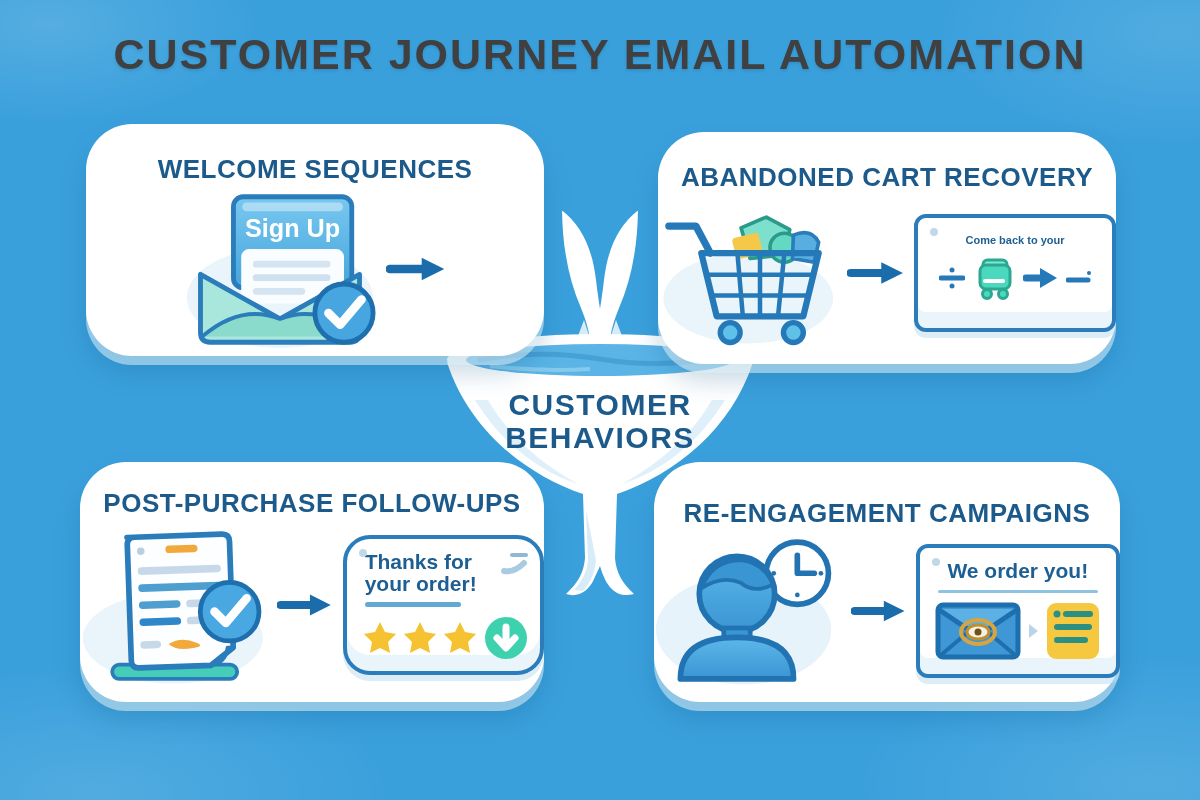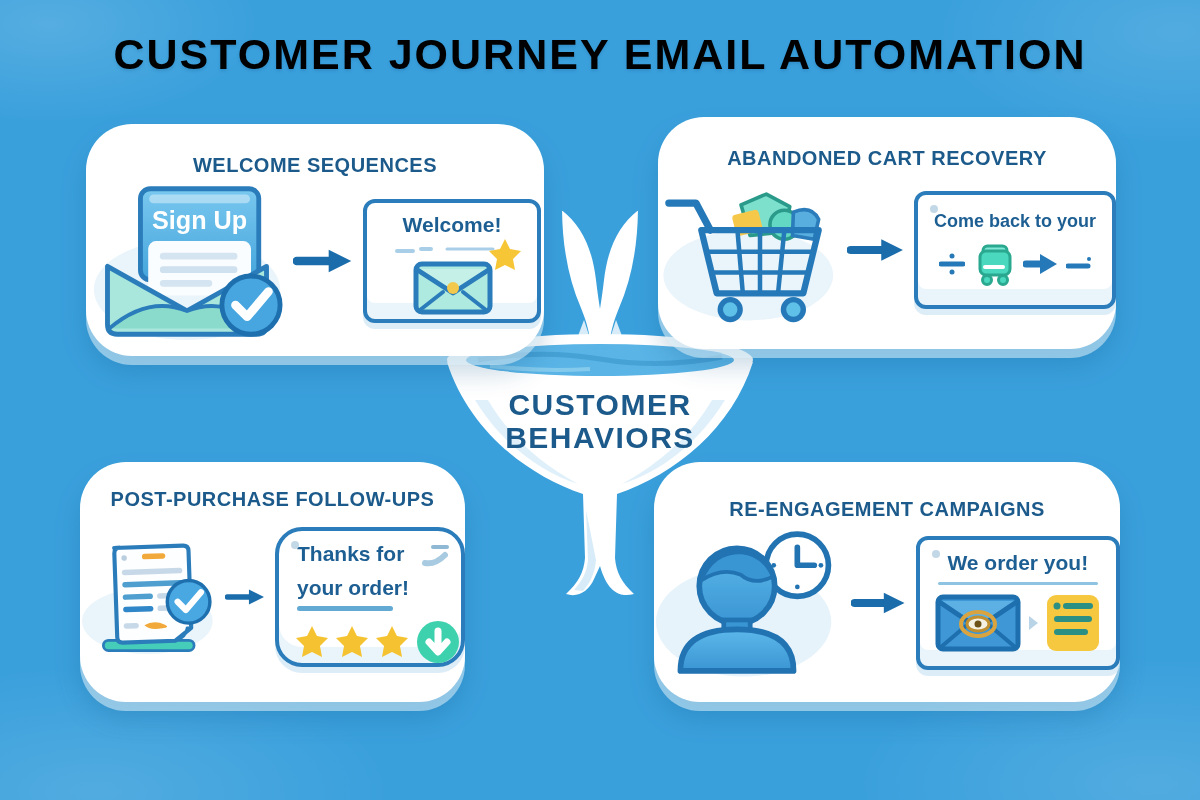--- a/index.html
+++ b/index.html
@@ -8,43 +8,43 @@
     background:#3aa0dc;
     background-image:
       radial-gradient(ellipse 300px 140px at 4% 3%, rgba(255,255,255,.14), transparent 70%),
       radial-gradient(ellipse 340px 160px at 98% 4%, rgba(255,255,255,.12), transparent 70%),
       radial-gradient(ellipse 420px 180px at 8% 99%, rgba(255,255,255,.12), transparent 70%),
       radial-gradient(ellipse 420px 180px at 96% 98%, rgba(255,255,255,.12), transparent 70%);
     font-family:"Liberation Sans", sans-serif;
   }
   .title{
     position:absolute;top:30px;left:0;width:1200px;text-align:center;
-    color:#000000;font-size:43px;font-weight:bold;letter-spacing:2px;
+    color:#404040;font-size:43px;font-weight:bold;letter-spacing:2px;
     text-shadow:0 2px 3px rgba(25,95,150,.25);
   }
   .panel{
     position:absolute;background:#ffffff;border-radius:46px;
     box-shadow:0 9px 0 rgba(223,240,250,.55), 0 16px 26px rgba(18,88,140,.24);
   }
   .panel-heading{
-    text-align:center;color:#1b5a8a;font-size:20px;font-weight:bold;
+    text-align:center;color:#1b5a8a;font-size:26px;font-weight:bold;
     letter-spacing:.5px;margin:30px 18px 0 18px;white-space:nowrap;
   }
   .panel-row{
     display:flex;align-items:center;justify-content:center;gap:8px;margin-top:4px;
   }
   .mini-card{
     background:#ffffff;border:4px solid #2a7cba;border-radius:12px;position:relative;
     box-shadow:inset 0 -16px 0 rgba(216,236,248,.55), 0 6px 0 rgba(187,219,240,.5);
   }
   .mini-title{color:#1e5f93;font-weight:bold;}
   .welcome-mini{width:170px;height:116px;text-align:center;}
   .welcome-mini .mini-title{font-size:21px;margin-top:10px;}
   .comeback-mini{width:202px;height:110px;text-align:center;}
-  .comeback-mini .mini-title{font-size:18px;margin-top:16px;white-space:nowrap;}
+  .comeback-mini .mini-title{font-size:11px;margin-top:16px;white-space:nowrap;}
   .comeback-row{display:flex;align-items:center;justify-content:center;gap:7px;margin-top:10px;}
   .thanks-mini{width:194px;height:132px;padding-left:2px;border-radius:27px;}
   .thanks-mini .mini-title{font-size:21px;line-height:1.06;text-align:left;margin:12px 0 0 16px;}
   .thanks-underline{width:96px;height:5px;background:#62a9d4;border-radius:3px;margin:6px 0 0 16px;}
   .thanks-row{display:flex;align-items:center;gap:6px;margin:8px 0 0 14px;}
   .missyou-mini{width:200px;height:126px;text-align:center;}
   .missyou-mini .mini-title{font-size:21px;margin-top:11px;}
   .missyou-divider{width:160px;height:3px;background:#8fc3e2;border-radius:2px;margin:7px auto 0 auto;}
   .missyou-row{display:flex;align-items:center;justify-content:center;gap:8px;margin-top:8px;}
   .tri-right{width:0;height:0;border-top:7px solid transparent;border-bottom:7px solid transparent;border-left:9px solid #b9d4e6;}
@@ -100,38 +100,24 @@
       <rect x="72" y="102" width="54" height="7" rx="3.5" fill="#d4e4f0"></rect>
       <path d="M18 88 L18 148 Q18 158 28 158 L172 158 Q182 158 182 148 L182 88 L100 134 Z" fill="#a9e7dc" stroke="#2a7cba" stroke-width="5" stroke-linejoin="round"></path>
       <path d="M20 152 Q60 118 100 134 Q140 118 180 152" fill="#8adbcb" stroke="#2a7cba" stroke-width="4" stroke-linejoin="round"></path>
       <circle cx="166" cy="128" r="30" fill="#47a6e0" stroke="#1e6fae" stroke-width="5"></circle>
       <path d="M150 128 L162 140 L184 114" stroke="#ffffff" stroke-width="9" fill="none" stroke-linecap="round" stroke-linejoin="round"></path>
     </svg>
     <svg width="62" height="30" viewBox="0 0 66 30">
       <path d="M4 15 H42" stroke="#1a6cab" stroke-width="9" stroke-linecap="round"></path>
       <path d="M38 3 L62 15 L38 27 Z" fill="#1a6cab"></path>
     </svg>
-    <div class="mini-card welcome-mini">
-      <div class="mini-title">Welcome!</div>
-      <svg width="150" height="78" viewBox="0 0 150 78">
-        <path d="M20 14 h16 M44 12 h10" stroke="#a9cfe8" stroke-width="4" stroke-linecap="round"></path>
-        <path d="M70 12 h46" stroke="#a9cfe8" stroke-width="3" stroke-linecap="round"></path>
-        <path d="M128 2 l5 10 11 2 -8 8 2 11 -10 -5 -10 5 2 -11 -8 -8 11 -2 Z" fill="#f7c636"></path>
-        <g transform="translate(36,24)">
-          <rect x="3" y="3" width="74" height="48" rx="6" fill="#aeeae0" stroke="#2a7cba" stroke-width="5"></rect>
-          <path d="M3 8 L40 32 L77 8" fill="#c4f0e8" stroke="#2a7cba" stroke-width="5" stroke-linejoin="round"></path>
-          <path d="M7 49 L30 31 M73 49 L50 31" stroke="#2a7cba" stroke-width="4" stroke-linecap="round"></path>
-          <circle cx="40" cy="27" r="6" fill="#f2c94c"></circle>
-        </g>
-      </svg>
-    </div>
-  </div>
-</div>
-
-<div class="panel" style="left:658px;top:117px;width:458px;height:232px;">
+  </div>
+</div>
+
+<div class="panel" style="left:658px;top:132px;width:458px;height:232px;">
   <div class="panel-heading">ABANDONED CART RECOVERY</div>
   <div class="panel-row">
     <svg width="188" height="152" viewBox="0 0 200 160">
       <ellipse cx="100" cy="108" rx="94" ry="50" fill="#e9f4fb"></ellipse>
       <path d="M92 30 L120 18 L146 32 L140 60 L102 64 Z" fill="#7ce0cd" stroke="#2a9a8a" stroke-width="4" stroke-linejoin="round"></path>
       <rect x="84" y="38" width="30" height="24" rx="4" fill="#f6c84a" transform="rotate(-14 99 50)"></rect>
       <circle cx="140" cy="52" r="16" fill="#63d9c4" stroke="#2a9a8a" stroke-width="4"></circle>
       <path d="M150 38 q20 -8 28 8 l-5 22 -24 -4 Z" fill="#58aede" stroke="#2a7cba" stroke-width="4" stroke-linejoin="round"></path>
       <path d="M12 28 H42 L58 58" fill="none" stroke="#2679b8" stroke-width="8" stroke-linecap="round" stroke-linejoin="round"></path>
       <path d="M48 58 H178 L161 128 H65 Z" fill="none" stroke="#2679b8" stroke-width="7" stroke-linejoin="round"></path>
@@ -166,21 +152,21 @@
         </svg>
         <svg width="26" height="22" viewBox="0 0 26 22">
           <path d="M2 13 H22" stroke="#2679b8" stroke-width="5" stroke-linecap="round"></path>
           <circle cx="23" cy="6" r="2" fill="#2679b8"></circle>
         </svg>
       </div>
     </div>
   </div>
 </div>
 
-<div class="panel" style="left:80px;top:462px;width:385px;height:240px;">
+<div class="panel" style="left:80px;top:462px;width:464px;height:240px;">
   <div class="panel-heading" style="margin-top:26px;">POST-PURCHASE FOLLOW-UPS</div>
   <div class="panel-row">
     <svg width="192" height="164" viewBox="0 0 200 170">
       <ellipse cx="98" cy="120" rx="95" ry="48" fill="#e9f4fb"></ellipse>
       <rect x="34" y="148" width="132" height="15" rx="7.5" fill="#45cdb9" stroke="#2a7cba" stroke-width="4"></rect>
       <g transform="rotate(-2 100 80)">
         <path d="M52 12 h100 q8 0 8 8 v112 l-24 18 h-76 q-8 0 -8 -8 v-122 q0 -8 8 -8 Z" fill="#fdfeff" stroke="#2a7cba" stroke-width="6" stroke-linejoin="round"></path>
         <path d="M160 132 l-24 18 q16 -3 18 -18 Z" fill="#cde6f5" stroke="#2a7cba" stroke-width="4" stroke-linejoin="round"></path>
         <circle cx="66" cy="27" r="4" fill="#b9cfdf"></circle>
         <rect x="92" y="22" width="34" height="8" rx="4" fill="#f2a93b"></rect>
@@ -200,21 +186,21 @@
       <path d="M4 15 H42" stroke="#1a6cab" stroke-width="9" stroke-linecap="round"></path>
       <path d="M38 3 L62 15 L38 27 Z" fill="#1a6cab"></path>
     </svg>
     <div class="mini-card thanks-mini">
       <div class="corner-dot"></div>
       <svg width="34" height="26" viewBox="0 0 34 26" style="position:absolute;right:8px;top:12px;">
         <path d="M14 4 h14" stroke="#8fb8d4" stroke-width="4" stroke-linecap="round"></path>
         <path d="M6 20 q10 2 20 -8" stroke="#a8cbe2" stroke-width="6" fill="none" stroke-linecap="round"></path>
       </svg>
       <div class="mini-title">Thanks for</div>
-      <div class="mini-title" style="margin-top:12px;">your order!</div>
+      <div class="mini-title" style="margin-top:0;">your order!</div>
       <div class="thanks-underline"></div>
       <div class="thanks-row">
         <svg width="34" height="34" viewBox="0 0 34 34">
           <path d="M17 1 l5 10 11 2 -8 8 2 11 -10 -5 -10 5 2 -11 -8 -8 11 -2 Z" fill="#f5c332"></path>
         </svg>
         <svg width="34" height="34" viewBox="0 0 34 34">
           <path d="M17 1 l5 10 11 2 -8 8 2 11 -10 -5 -10 5 2 -11 -8 -8 11 -2 Z" fill="#f5c332"></path>
         </svg>
         <svg width="34" height="34" viewBox="0 0 34 34">
           <path d="M17 1 l5 10 11 2 -8 8 2 11 -10 -5 -10 5 2 -11 -8 -8 11 -2 Z" fill="#f5c332"></path>

